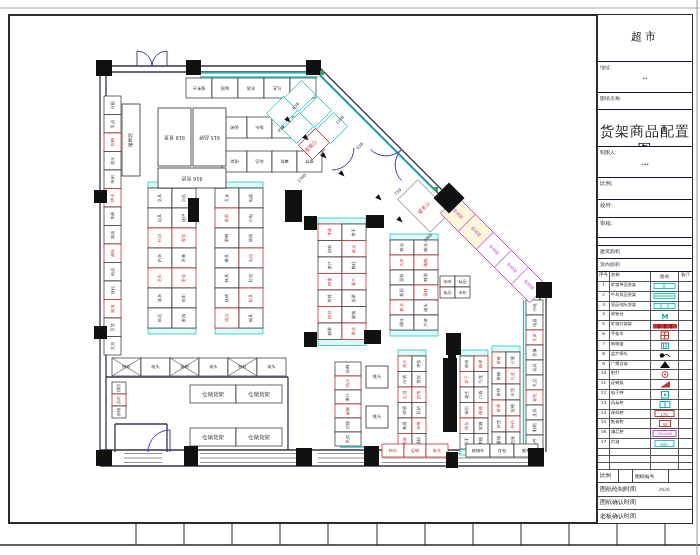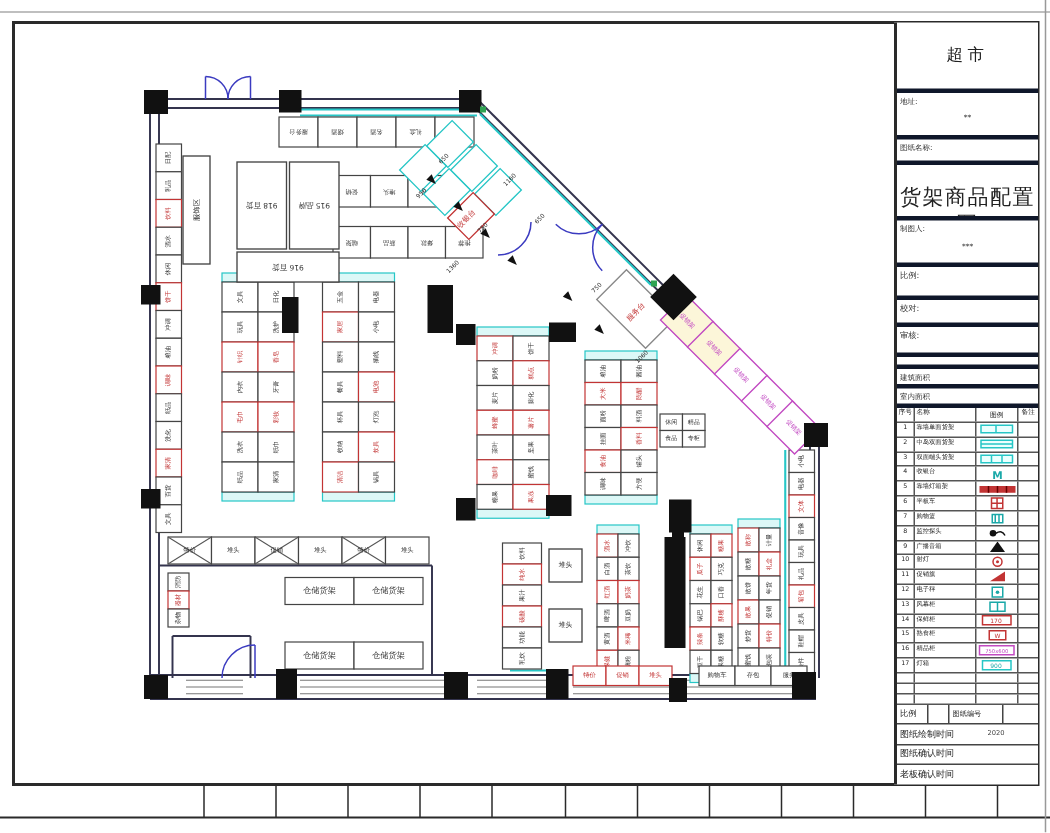--- a/index.html
+++ b/index.html
@@ -2,21 +2,21 @@
 <html><head>
 <meta charset="utf-8">
 <style>
   html,body{margin:0;padding:0;background:#fff;}
   body{position:relative;width:700px;height:555px;overflow:hidden;
        font-family:"DejaVu Sans","Liberation Sans",sans-serif;color:#222;}
   #plan-svg{position:absolute;left:0;top:0;}
   
   #titleblock{position:absolute;left:596px;top:15px;width:96px;height:508px;
               border-left:2px solid #2a2a2a;box-sizing:border-box;background:#fff;}
-  .tb-row{box-sizing:border-box;border-bottom:3px solid #0f172a;position:relative;overflow:hidden;}
+  .tb-row{box-sizing:border-box;border-bottom:1px solid #0f172a;position:relative;overflow:hidden;}
   .tb-label{font-size:5px;color:#333;position:absolute;left:2px;top:2px;white-space:nowrap;}
   .tb-center{position:absolute;left:0;right:0;text-align:center;color:#222;}
   .tb-title-big{font-size:11px;letter-spacing:3px;top:14px;}
   .tb-dwg{font-size:14px;letter-spacing:1px;top:13px;}
   .tb-val{font-size:5px;color:#333;position:absolute;left:0;right:0;text-align:center;}
   
   #legend-hdr,.lg-row{display:flex;box-sizing:border-box;border-bottom:1px solid #555;}
   #legend-hdr{height:10px;font-size:4.5px;}
   .lg-row{height:9.82px;font-size:4.2px;}
   .lg-no{width:11px;text-align:center;box-sizing:border-box;overflow:hidden;}

